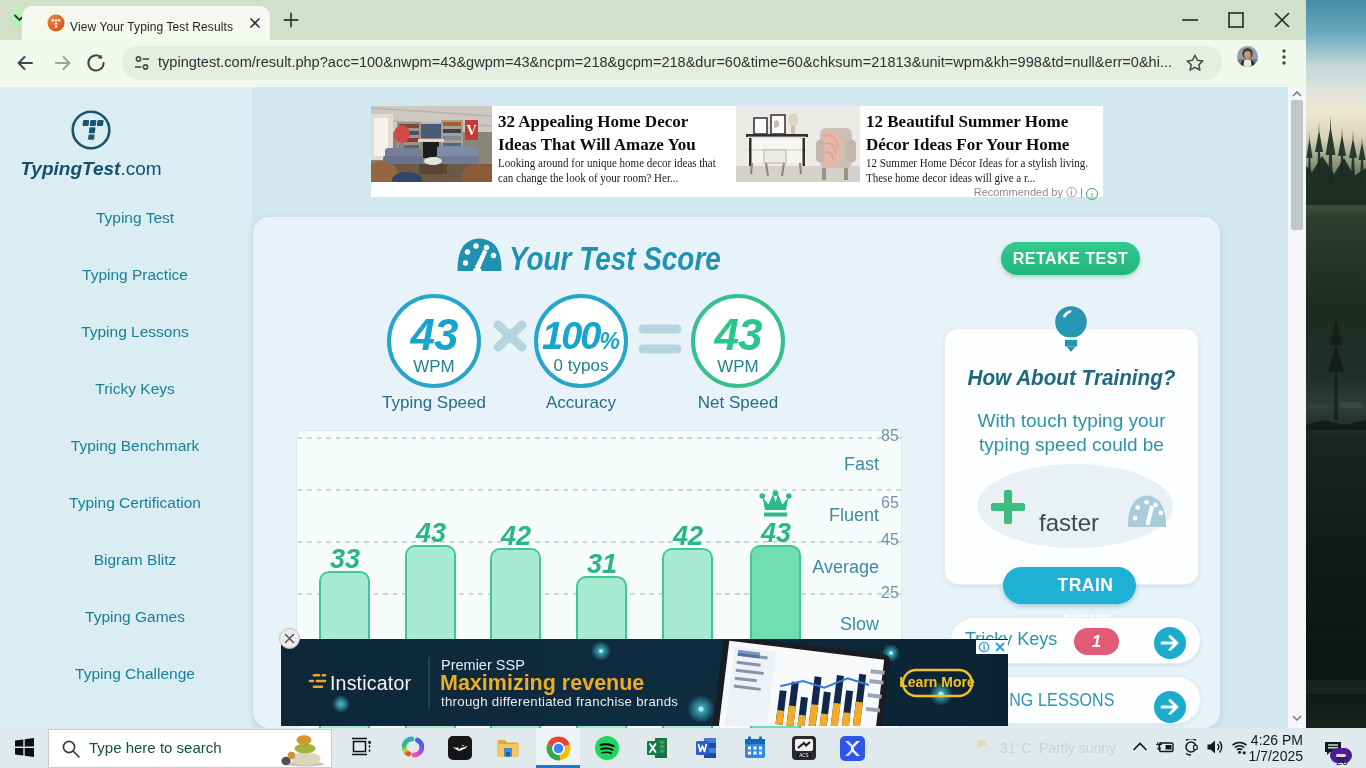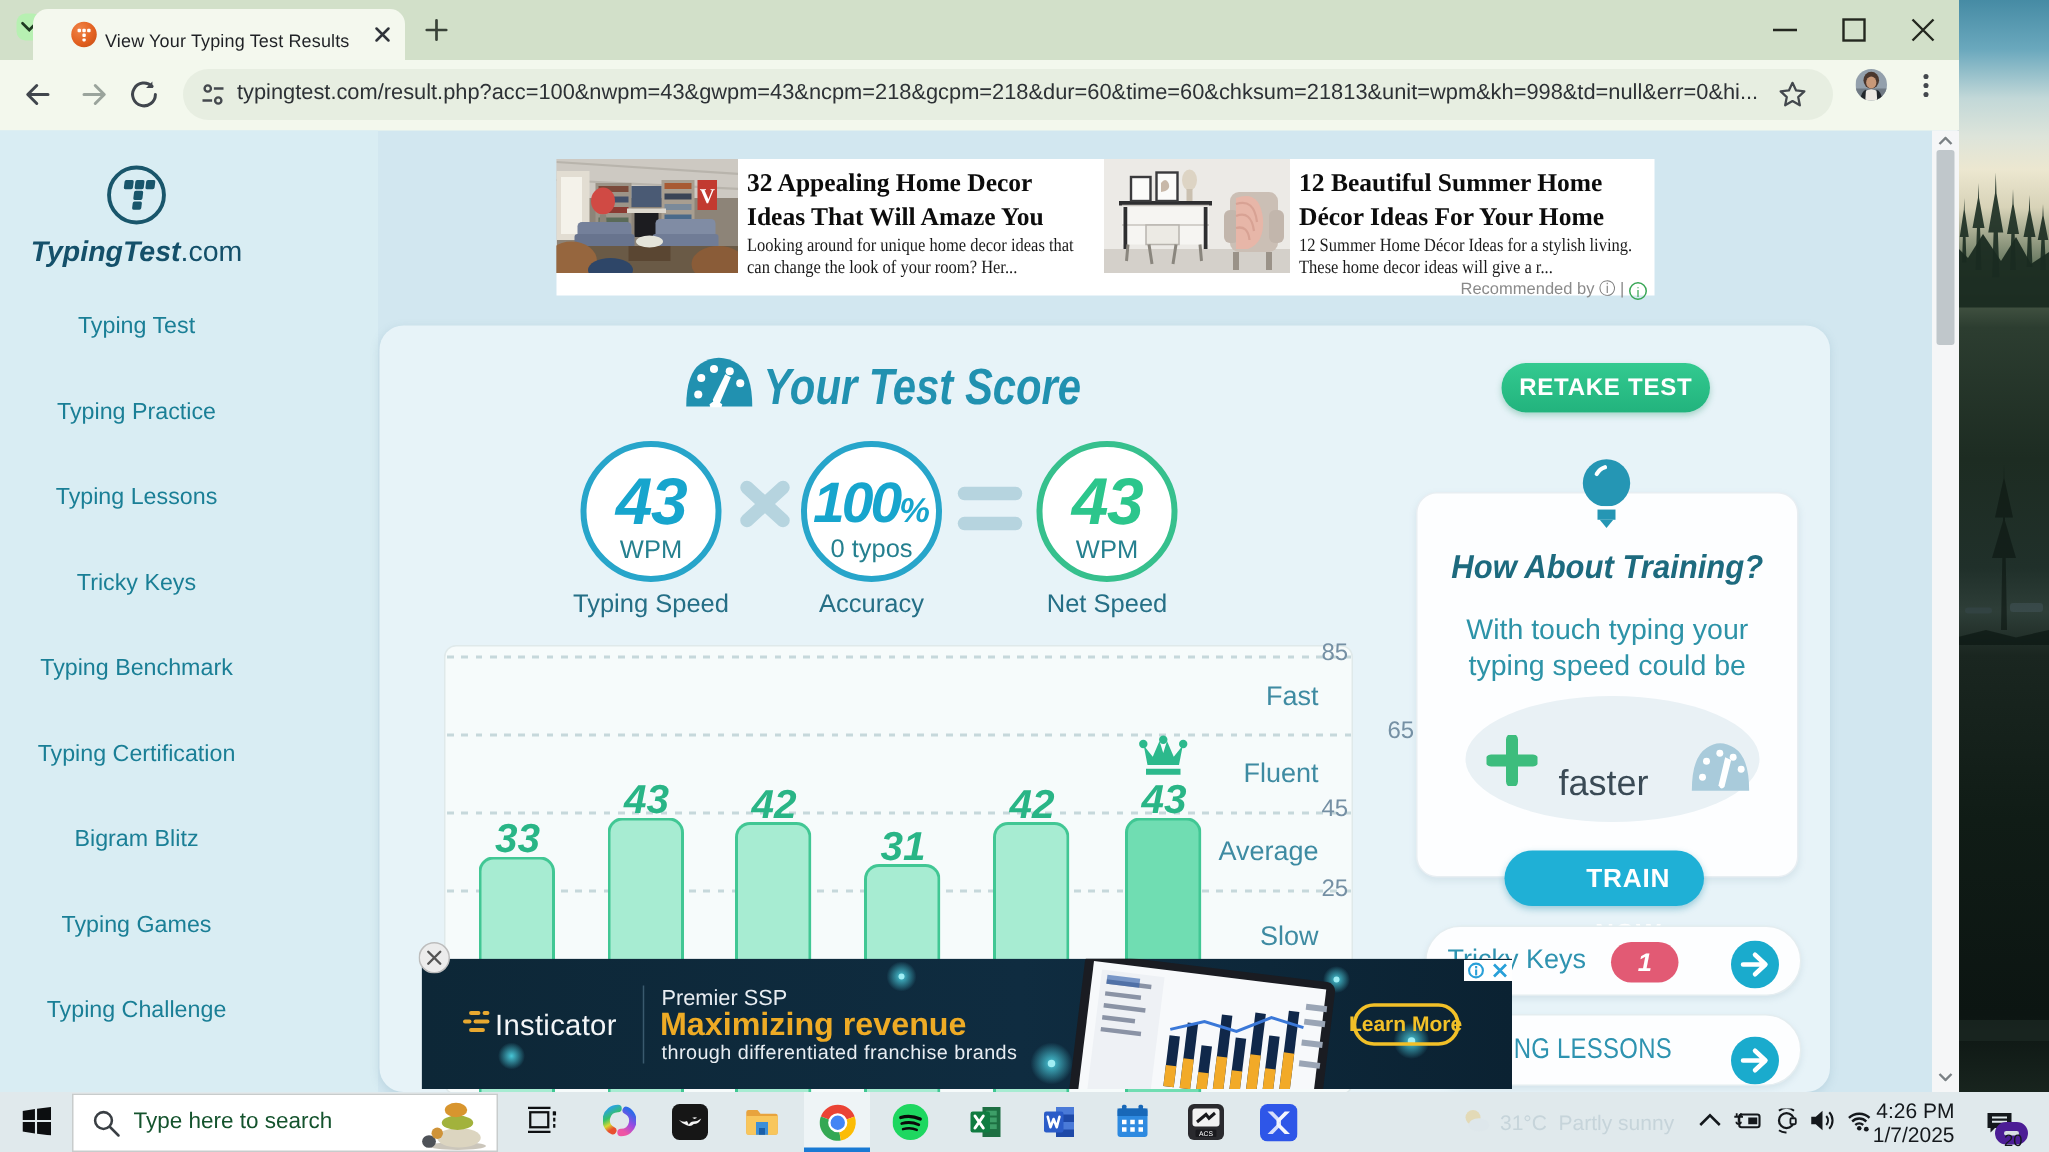--- a/index.html
+++ b/index.html
@@ -9,21 +9,21 @@
 .tbicon { position:absolute; top:8px; }
 #window { position:absolute; left:0; top:0; width:1306px; height:728px; background:#f3f8ed; border-right:1px solid #5a6a66; }
 #tabstrip { position:absolute; left:0; top:0; width:1306px; height:40px; background:#d2e0c9;padding-left:28px; }
 #toolbar { position:absolute; left:0; top:40px; width:1306px; height:47px; background:#f3f8ed; }
 #tab { position:absolute; left:22px; top:6px; width:248px; height:34px; background:#f4f8ee; border-radius:10px 10px 0 0; }
 #tabtitle { position:absolute; left:48px; top:14px; font-size:12px; color:#1f2125; letter-spacing:0.1px; width:172px; white-space:nowrap; overflow:hidden; }
 .wbtn { position:absolute; }
 #addr { position:absolute; left:122px; top:6px; width:1100px; height:34px; background:#e7eee1; border-radius:17px; }
 #url { position:absolute; left:36px; top:8px; font-size:14.55px; color:#2d3135; white-space:nowrap; overflow:hidden; width:1020px; }
 #page { position:absolute; left:0; top:87px; width:1306px; height:641px; background:#d2e7f0; }
-#sidebar { position:absolute; left:0; top:0; width:252px; height:641px; background:#d9edf3; }
+#sidebar { position:absolute; left:0; top:0; width:252px; height:641px; background:#d9edf3;padding-left:44px; }
 .menu { position:absolute; width:182px; text-align:center; font-size:15.5px; color:#1a7f96; }
 #scroll { position:absolute; left:1288px; top:0; width:18px; height:641px; background:#f5f6f7; }
 #thumb { position:absolute; left:3px; top:13px; width:12px; height:130px; background:#c0c7cb; border-radius:2px;}
 #panel { position:absolute; left:253px; top:130px; width:967px; height:511px; background:#e7f3f8; border-radius:16px; box-shadow:0 2px 6px rgba(120,160,180,0.25); }
 #topad { position:absolute; left:371px; top:19px; width:732px; height:91px; background:#fff; }
 #chartbox { position:absolute; left:17px; top:213px; width:606px; height:300px; background:#f6fbfb; border:1px solid #dfe9ea; border-radius:8px;margin-left:26px; }
 #taskbar { position:absolute; left:0; top:728px; width:1366px; height:40px; background:#e0e9ec; }
 #searchbox { position:absolute; left:48px; top:1px; width:284px; height:39px; background:#fff; border:1px solid #c8cccc; }
 .adtitle { position:absolute; top:5px; width:215px; font-family:"Liberation Serif", serif; font-weight:bold; font-size:17px; line-height:1.35; color:#0c0c0c; }
 .adbody { position:absolute; top:50px; width:256px; font-family:"Liberation Serif", serif; font-size:12.5px; line-height:1.22; color:#1a1a1a; transform:scaleX(0.88); transform-origin:0 0; }
@@ -326,21 +326,21 @@
           <div class="barnum" style="left:449px;top:87px;">43</div>
           <svg style="position:absolute;left:462px;top:59px;" width="33" height="27" viewBox="0 0 33 27">
             <path d="M3.5 7 L9.5 14.5 L14 4 L16.5 12 L19 4 L23.5 14.5 L29.5 7 L27 20 L6 20 Z" fill="#2cb98c"></path>
             <circle cx="3.2" cy="6" r="2.8" fill="#2cb98c"></circle>
               <circle cx="16.5" cy="3.2" r="2.8" fill="#2cb98c"></circle>
               <circle cx="29.8" cy="6" r="2.8" fill="#2cb98c"></circle>
             <rect x="5" y="22.5" width="23" height="4" fill="#2cb98c"></rect>
           </svg>
         </div>
         <div class="gnum" style="top:210px;">85</div>
-        <div class="gnum" style="top:262px;margin-left:44px;">65</div>
+        <div class="gnum" style="top:277px;">65</div>
         <div class="gnum" style="top:314px;">45</div>
         <div class="gnum" style="top:367px;">25</div>
 
         <div style="position:absolute;left:691px;top:111px;width:255px;height:257px;background:#fdfeff;border:1px solid #e8eef2;border-radius:14px;box-shadow:0 2px 5px rgba(130,160,175,0.18);"></div>
         <svg style="position:absolute;left:801px;top:89px;" width="34" height="50" viewBox="0 0 34 50">
           <circle cx="17" cy="16" r="15.8" fill="#2596b4"></circle>
           <path d="M11 33.5 H23 V40.5 H11 Z" fill="#2596b4"></path>
           <path d="M12.5 40.5 L21.5 40.5 L17 46 Z" fill="#2596b4"></path>
           <path d="M10.5 10 Q12.5 6.5 16 5.5" stroke="#fff" stroke-width="2.8" fill="none" stroke-linecap="round"></path>
           <rect x="9" y="31.4" width="16" height="2.2" fill="#fdfeff"></rect>

